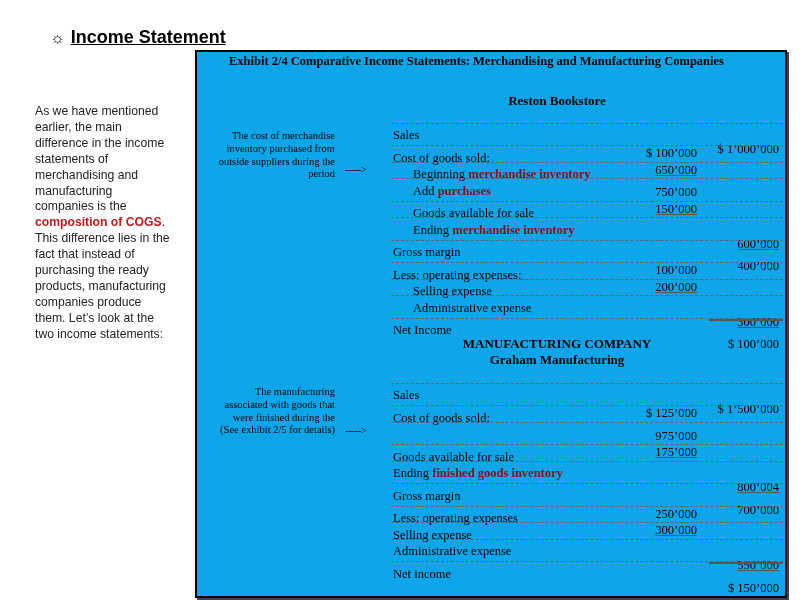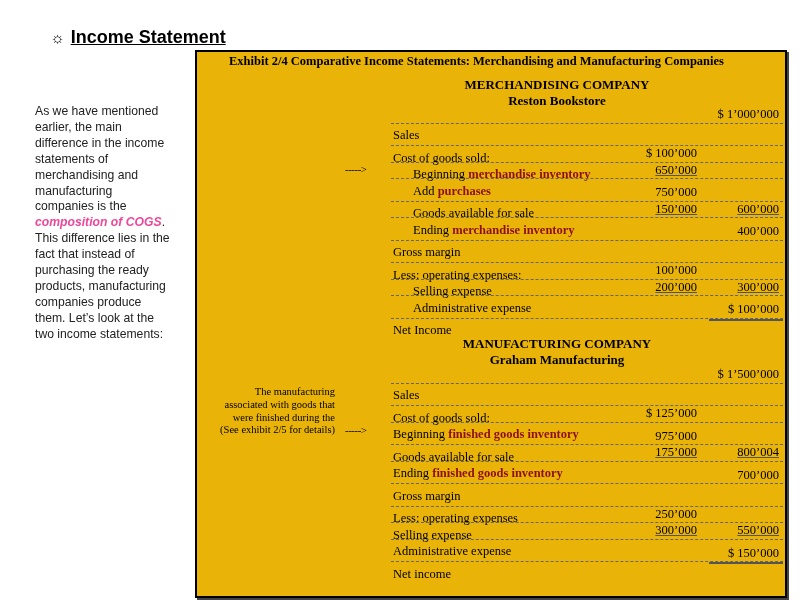--- a/index.html
+++ b/index.html
@@ -8,62 +8,62 @@
     position:absolute; left:50px; top:27px;
     font-family:"Liberation Sans", sans-serif; font-weight:bold; font-size:18px; color:#000;
     display:flex; align-items:center; gap:6px;
   }
   .slide-title .sun { font-weight:normal; font-size:16px; }
   .slide-title .t { text-decoration:underline; }
   .body-text {
     position:absolute; left:35px; top:104px; width:135px;
     font-family:"Liberation Sans", sans-serif; font-size:12.2px; line-height:15.9px; color:#222;
   }
-  .body-text .hl { color:#ec4899; font-weight:bold;font-style:italic; }
+  .body-text .hl { color:#b91c1c; font-weight:bold; }
   .exhibit {
     position:absolute; left:195px; top:50px; width:588px; height:544px;
-    border:2px solid #000; box-shadow:2px 2px 0 #444; background:#eab308;
+    border:2px solid #000; box-shadow:2px 2px 0 #444; background:#0ea5e9;
     font-family:"Liberation Serif", serif; color:#000;
   }
   .ex-title { position:absolute; left:32px; top:2px; font-weight:bold; font-size:12.5px; white-space:nowrap; }
   .co-name { position:absolute; left:195px; width:330px; text-align:center; font-weight:bold; font-size:13px; }
   .note {
     position:absolute; left:20px; width:118px; text-align:right;
     font-size:10.5px; line-height:12.8px;
   }
   .arrow { position:absolute; left:148px; font-size:11px; letter-spacing:-0.5px; }
   .stmt { position:absolute; left:194px; width:392px; }
   .row {
     position:relative; height:15.5px; font-size:12.5px; line-height:15px;
     border-bottom:1px dashed #666;
   }
   .row.gap { margin-top:6px; }
   .row .lbl { position:absolute; left:2px; white-space:nowrap;margin-top:21px; }
   .row .lbl.ind { left:22px; }
   .row .red { color:#8b0f14; font-weight:bold; }
   .row .c1 { position:absolute; right:86px; text-align:right; white-space:nowrap; }
-  .row .c2 { position:absolute; right:4px; text-align:right; white-space:nowrap; }
+  .row .c2 { position:absolute; right:4px; text-align:right; white-space:nowrap;margin-top:35px; }
   .ul { text-decoration:underline; text-decoration-color:#555; }
   .net-rule { position:absolute; right:0; width:74px; height:2px; background:#555; bottom:-3px; }
 </style>
 </head>
 <body>
 
 <div class="slide-title">
   <span class="sun">☼</span>
   <span class="t">Income Statement</span>
 </div>
 
 <div class="body-text"><span>As we have mentioned earlier, the main difference in the income statements of merchandising and manufacturing companies is the </span><span class="hl">composition of COGS</span><span>. This difference lies in the fact that instead of purchasing the ready products, manufacturing companies produce them. Let’s look at the two income statements:</span></div>
 
 <div class="exhibit">
   <div class="ex-title">Exhibit 2/4  Comparative Income Statements: Merchandising and Manufacturing Companies</div>
 
-  <div class="co-name" style="top:25px">MERCHANDISING COMPANY</div>
   <div class="co-name" style="top:41px">Reston Bookstore</div>
+  <div class="note" style="top:78px">The cost of merchandise inventory purchased from outside suppliers during the period</div>
   <div class="arrow" style="top:111px">-----&gt;</div>
   <div class="stmt" style="top:55px" id="stmt-merch">
       <div class="row">
         <span class="lbl"><span>Sales</span></span>
         <span class="c2">$ 1’000’000</span>
       </div>
       <div class="row gap">
         <span class="lbl"><span>Cost of goods sold:</span></span>
       </div>
       <div class="row">
@@ -112,21 +112,20 @@
   <div class="arrow" style="top:372px">-----&gt;</div>
   <div class="stmt" style="top:315px" id="stmt-manu">
       <div class="row">
         <span class="lbl"><span>Sales</span></span>
         <span class="c2">$ 1’500’000</span>
       </div>
       <div class="row gap">
         <span class="lbl"><span>Cost of goods sold:</span></span>
       </div>
       <div class="row">
-        <span class="lbl"><span>Beginning </span><span class="red">finished goods inventory</span></span>
         <span class="c1">$ 125’000</span>
       </div>
       <div class="row gap">
         <span class="lbl"><span>Goods available for sale</span></span>
         <span class="c1">975’000</span>
       </div>
       <div class="row">
         <span class="lbl"><span>Ending </span><span class="red">finished goods inventory</span></span>
         <span class="c1 ul">175’000</span>
         <span class="c2 ul">800’004</span>

